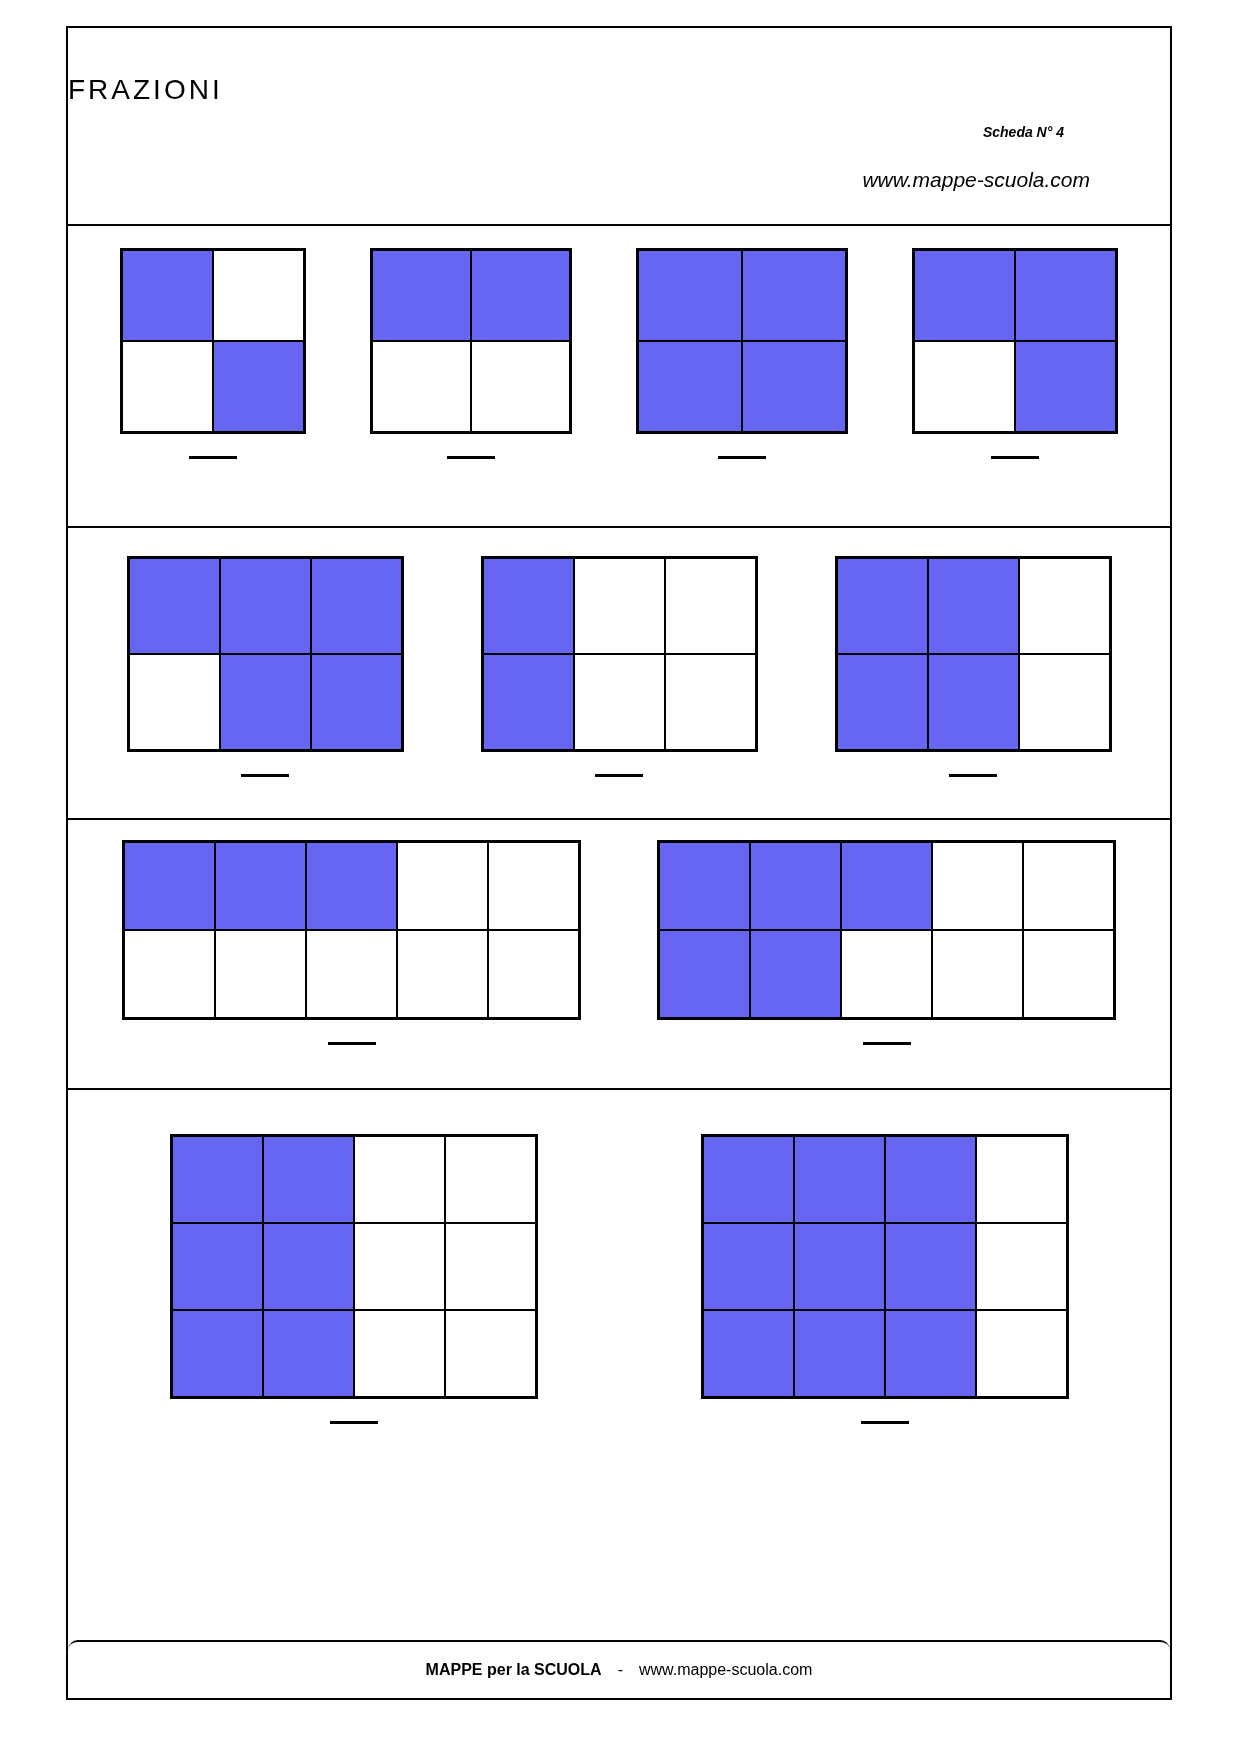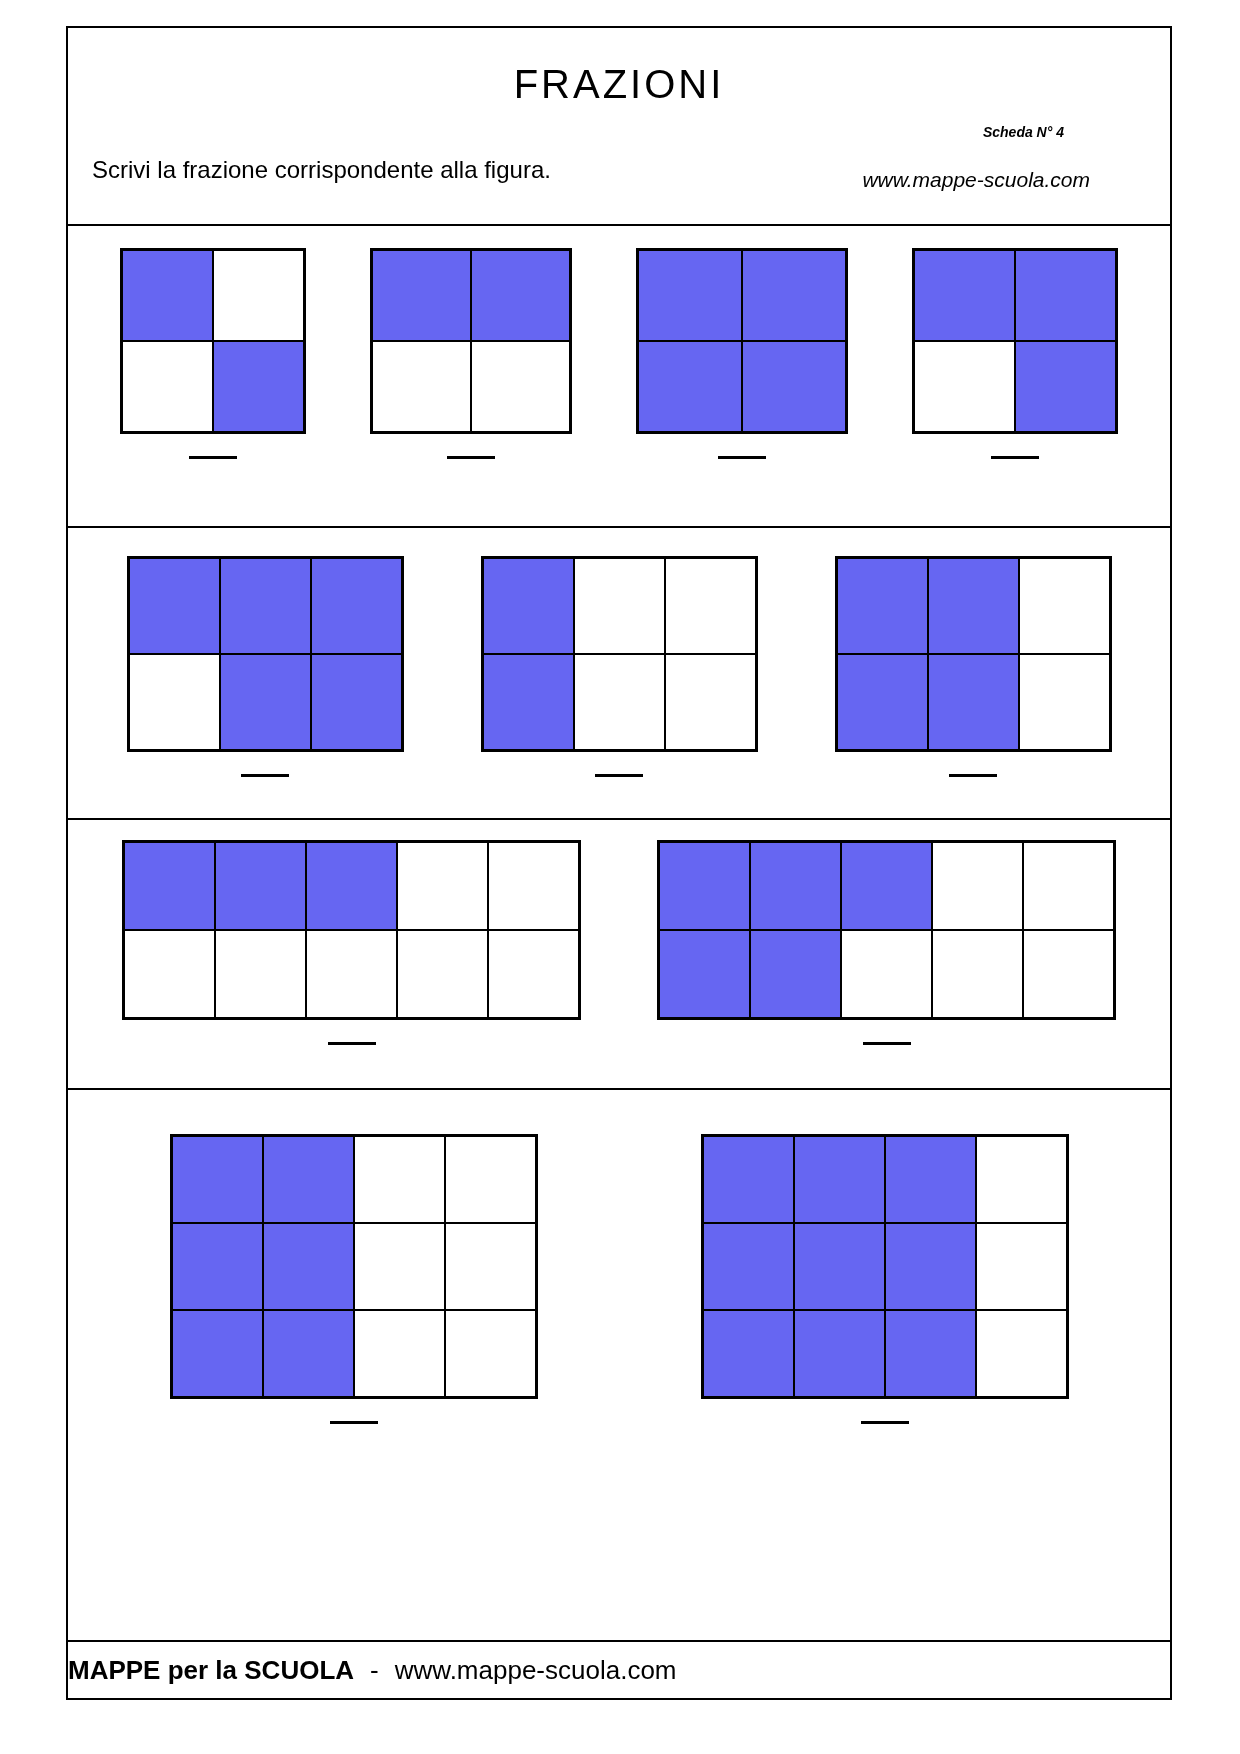--- a/index.html
+++ b/index.html
@@ -25,24 +25,23 @@
     display: flex;
     flex-direction: column;
   }
   
   .header {
     position: relative;
     height: 196px;
     flex: 0 0 auto;
   }
   .title {
-    text-align: center;
-    font-size: 40px;
+    font-size: 28px;
     letter-spacing: 3px;
-    margin-top: 34px;
+    margin-top: 46px;
     font-weight: normal;
   }
   .scheda {
     position: absolute;
     right: 106px;
     top: 96px;
     font-style: italic;
     font-weight: bold;
     font-size: 14px;
   }
@@ -97,36 +96,36 @@
     height: 0;
     border-bottom: 3px solid #000000;
   }
   
   .footer {
     margin-top: auto;
     border-top: 2px solid #000000;
     height: 56px;
     display: flex;
     align-items: center;
-    justify-content: flex-start;
-    font-size: 26px;
+    justify-content: center;
+    font-size: 16px;
     gap: 6px;
+    border-radius: 10px;
   }
   .footer .brand { font-weight: bold; }
   .footer .dash { padding: 0 10px; }
 </style>
 </head>
 <body>
 
 <div class="sheet">
 
   <div class="header">
     <div class="title">FRAZIONI</div>
     <div class="scheda">Scheda N° 4</div>
-    <div class="instruction">Scrivi la frazione corrispondente alla figura.</div>
     <div class="site">www.mappe-scuola.com</div>
   </div>
 
   <div class="row" id="row-1" style="height: 302px;">
     <div class="row-inner" style="justify-content: space-around; padding-top: 22px; padding-left: 20px; padding-right: 20px;">
         <div class="exercise">
           <div class="figure" style="grid-template-columns: repeat(2, 91px); grid-template-rows: repeat(2, 91px);">
             <div class="cell filled"></div>
             <div class="cell"></div>
             <div class="cell"></div>

